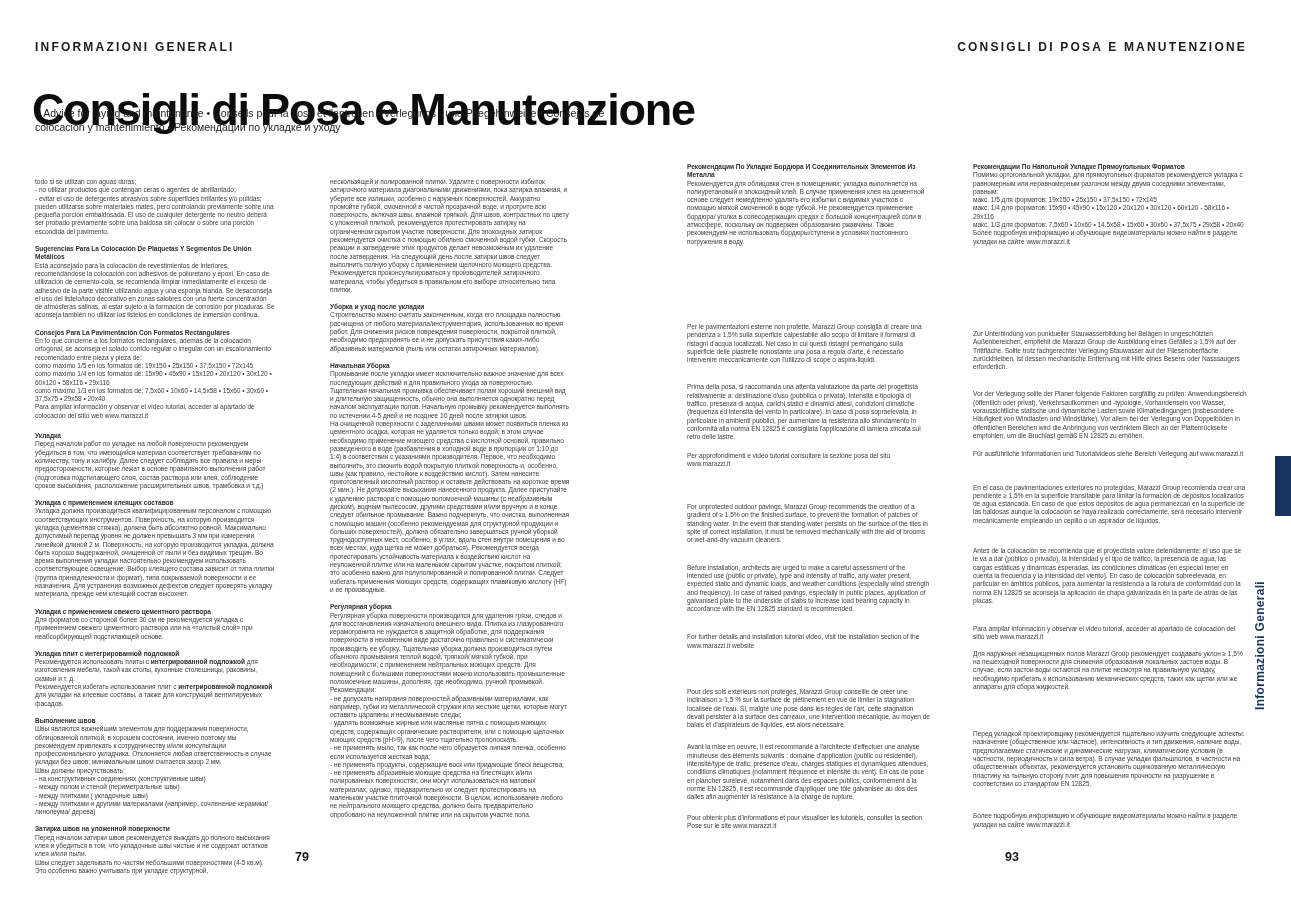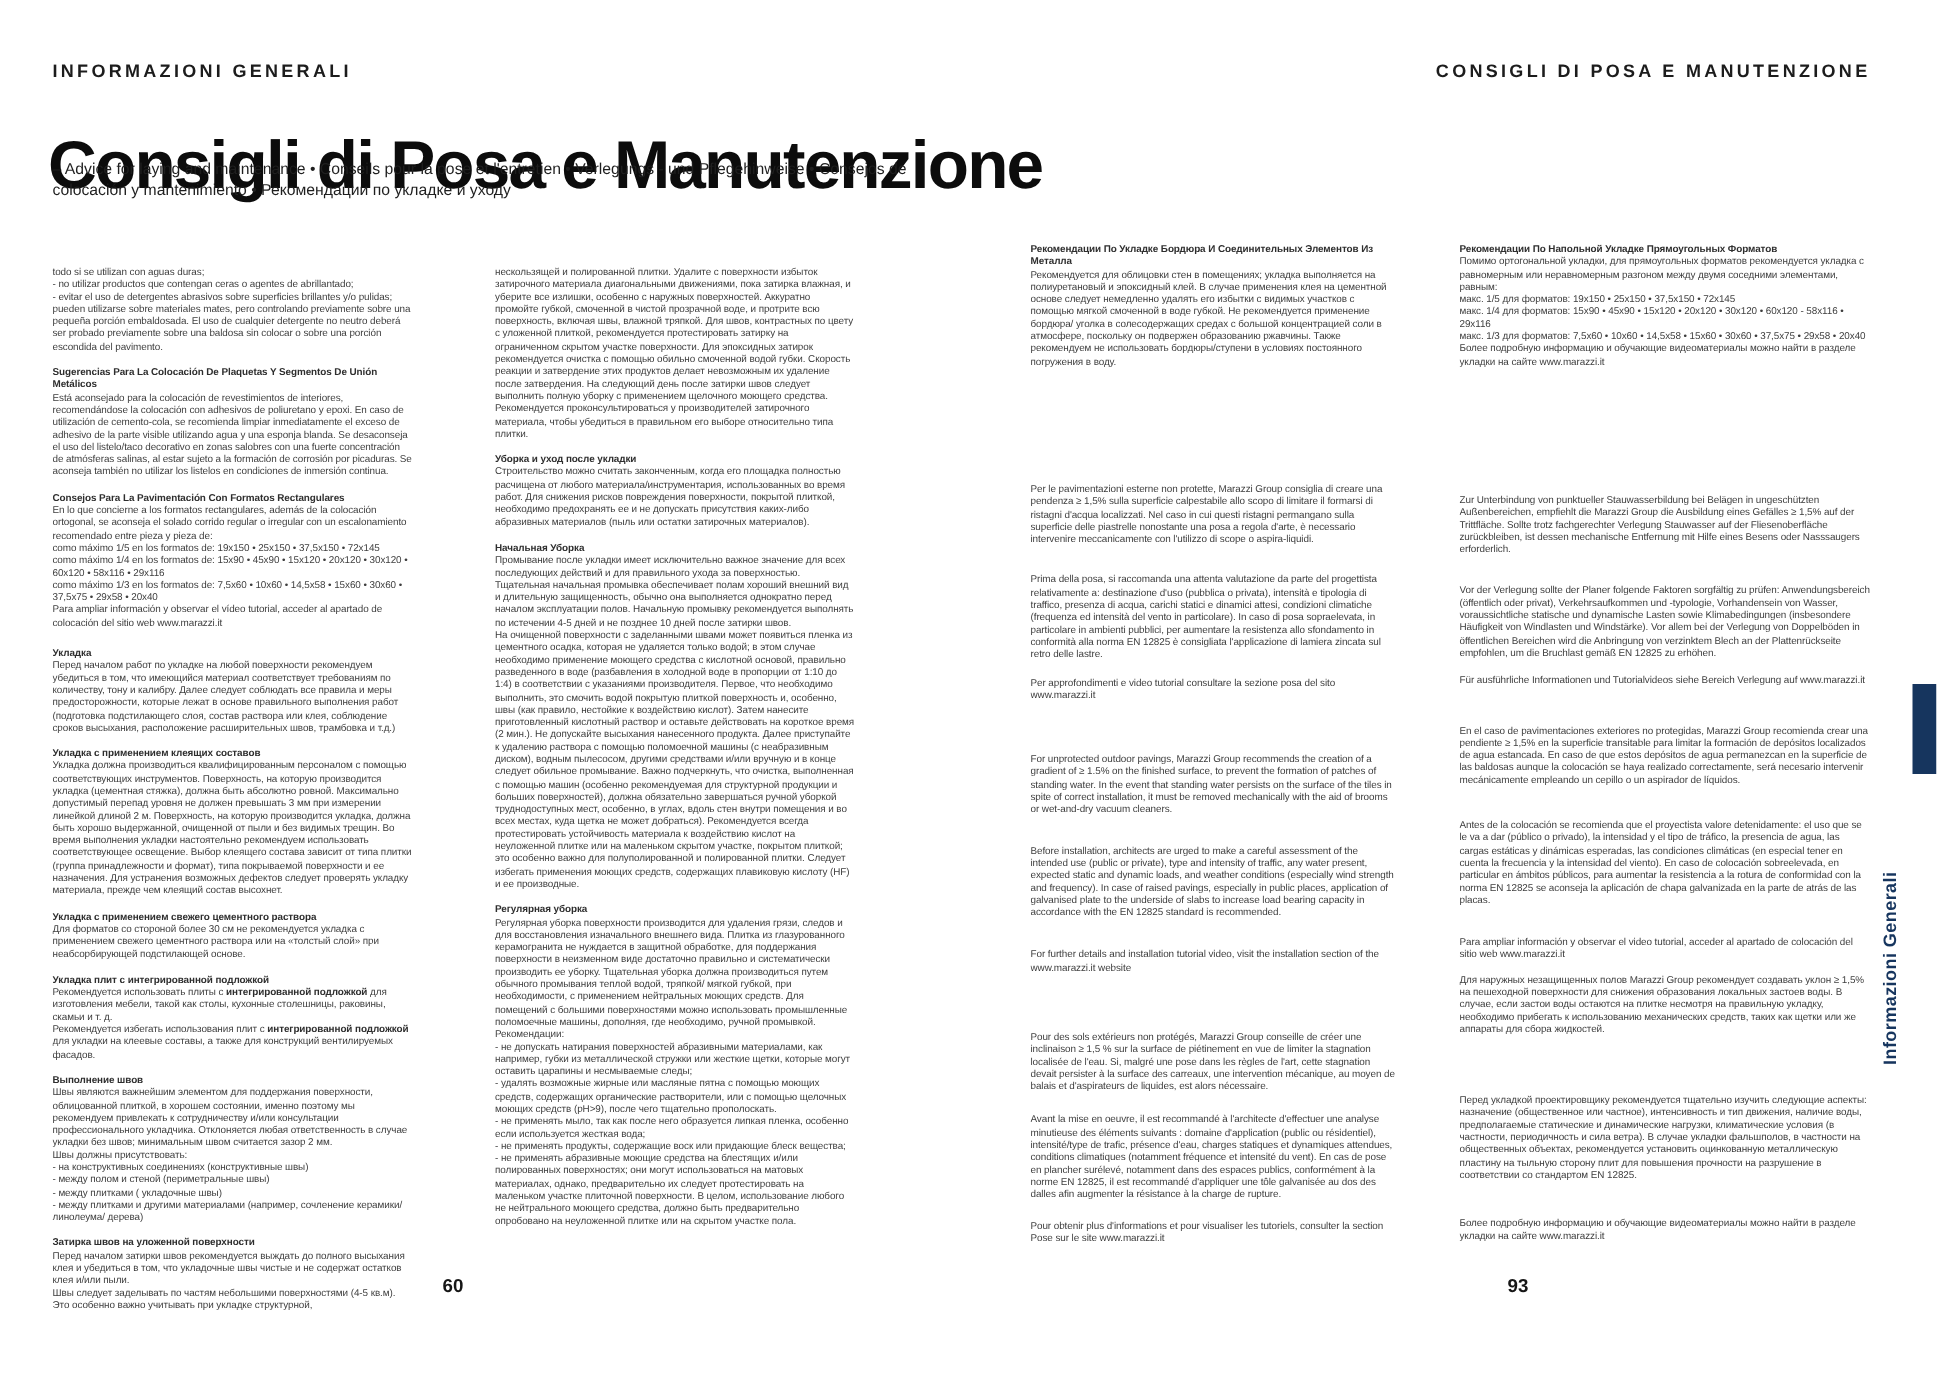--- a/index.html
+++ b/index.html
@@ -196,17 +196,17 @@
       <div class="bp">Для наружных незащищенных полов Marazzi Group рекомендует создавать уклон ≥ 1,5% на пешеходной поверхности для снижения образования локальных застоев воды. В случае, если застои воды остаются на плитке несмотря на правильную укладку, необходимо прибегать к использованию механических средств, таких как щетки или же аппараты для сбора жидкостей.</div>
     </div>
     <div class="block" style="margin-top: 39px;">
       <div class="bp">Перед укладкой проектировщику рекомендуется тщательно изучить следующие аспекты: назначение (общественное или частное), интенсивность и тип движения, наличие воды, предполагаемые статические и динамические нагрузки, климатические условия (в частности, периодичность и сила ветра). В случае укладки фальшполов, в частности на общественных объектах, рекомендуется установить оцинкованную металлическую пластину на тыльную сторону плит для повышения прочности на разрушение в соответствии со стандартом EN 12825.</div>
     </div>
     <div class="block" style="margin-top: 24px;">
       <div class="bp">Более подробную информацию и обучающие видеоматериалы можно найти в разделе укладки на сайте www.marazzi.it</div>
     </div>
   </div>
 
-<div id="pagenum-left" class="pagenum">60</div>
+<div id="pagenum-left" class="pagenum">79</div>
 <div id="pagenum-right" class="pagenum">93</div>
 
 <div id="side-tab-label">Informazioni Generali</div>
 <div id="side-tab-bar"></div>
 
 </body></html>

